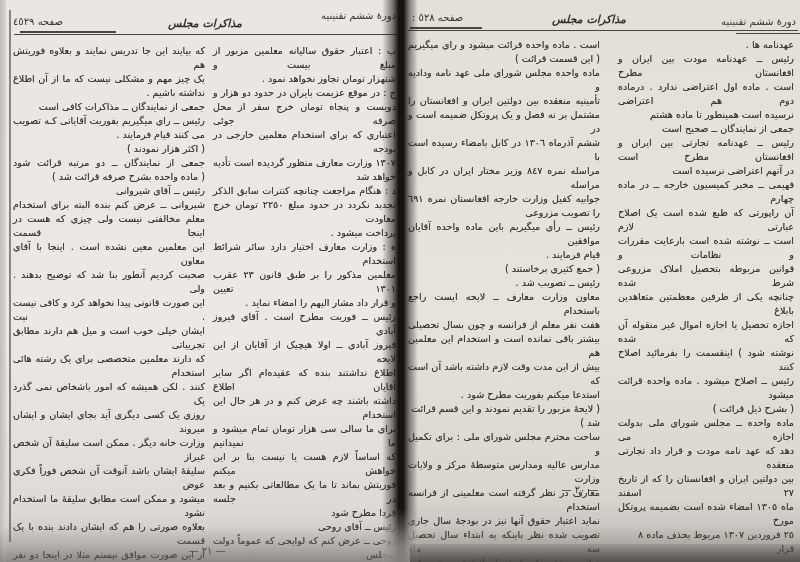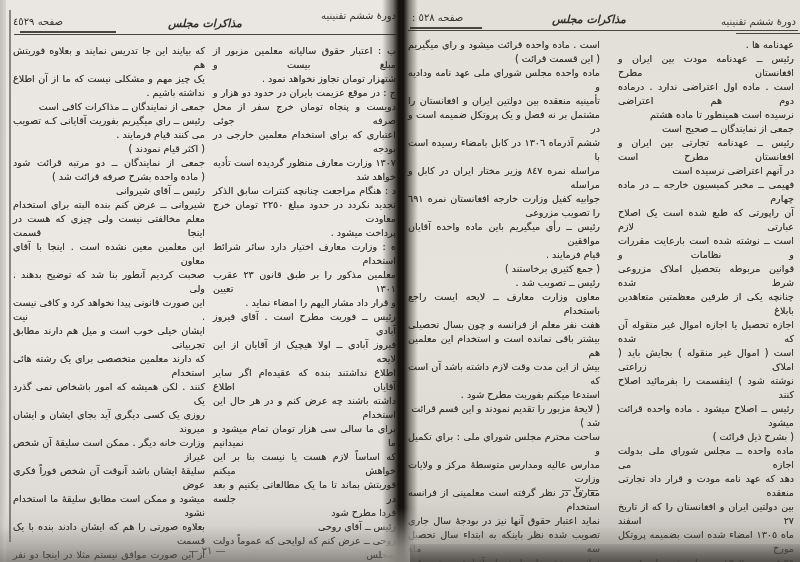--- a/index.html
+++ b/index.html
@@ -59,21 +59,20 @@
         <div class="line">نرسیده است همینطور تا ماده هشتم</div>
         <div class="line">جمعی از نمایندگان ــ صحیح است</div>
         <div class="line just">رئیس ــ عهدنامه تجارتی بین ایران و افغانستان مطرح است</div>
         <div class="line">در آنهم اعتراضی نرسیده است</div>
         <div class="line just">فهیمی ــ مخبر کمیسیون خارجه ــ در ماده چهارم</div>
         <div class="line just">آن راپورتی که طبع شده است یک اصلاح عبارتی لازم</div>
         <div class="line just">است ــ نوشته شده است بارعایت مقررات و نظامات و</div>
         <div class="line just">قوانین مربوطه بتحصیل املاک مزروعی شرط شده</div>
         <div class="line just">چنانچه یکی از طرفین معظمتین متعاهدین بابلاغ</div>
         <div class="line just">اجازه تحصیل یا اجازه اموال غیر منقوله آن که شده</div>
-        <div class="line just">است ( اموال غیر منقوله ) بجایش باید ( املاک زراعتی</div>
         <div class="line just">نوشته شود ) اینقسمت را بفرمائید اصلاح کنند</div>
         <div class="line just">رئیس ــ اصلاح میشود . ماده واحده قرائت میشود</div>
         <div class="line center">( بشرح ذیل قرائت )</div>
         <div class="line just">ماده واحده ــ مجلس شورای ملی بدولت اجازه می</div>
         <div class="line just">دهد که عهد نامه مودت و قرار داد تجارتی منعقده</div>
         <div class="line just">بین دولتین ایران و افغانستان را که از تاریخ ٢٧ اسفند</div>
         <div class="line just">ماه ١٣٠٥ امضاء شده است بضمیمه پروتکل مورخ</div>
         <div class="line">٢٥ فروردین ١٣٠٧ مربوط بحذف ماده ٨ قرار</div>
       </div>
     <div class="col" style="left:8px;top:38px;width:192px;">
@@ -139,21 +138,21 @@
         <div class="line">رئیس ــ آقای روحی</div>
         <div class="line just">روحی ــ عرض کنم که لوایحی که عموماً دولت بمجلس</div>
       </div>
     <div class="col" style="left:7px;top:44px;width:192px;">
         <div class="line just">که بیایند این جا تدریس نمایند و بعلاوه فوریتش هم</div>
         <div class="line just">یک چیز مهم و مشکلی نیست که ما از آن اطلاع</div>
         <div class="line">نداشته باشیم .</div>
         <div class="line">جمعی از نمایندگان ــ مذاکرات کافی است</div>
         <div class="line just">رئیس ــ رای میگیریم بفوریت آقایانی کـه تصویب</div>
         <div class="line">می کنند قیام فرمایند .</div>
-        <div class="line center">( اکثر قیام نمودند )</div>
+        <div class="line center">( اکثر هزار نمودند )</div>
         <div class="line just">جمعی از نمایندگان ــ دو مرتبه قرائت شود</div>
         <div class="line center">( ماده واحده بشرح صرفه قرائت شد )</div>
         <div class="line">رئیس ــ آقای شیروانی</div>
         <div class="line just">شیروانی ــ عرض کنم بنده البته برای استخدام</div>
         <div class="line just">معلم مخالفتی نیست ولی چیزی که هست در اینجا قسمت</div>
         <div class="line just">این معلمین معین نشده است . اینجا با آقای معاون</div>
         <div class="line just">صحبت کردیم آنطور بنا شد که توضیح بدهند . ولی</div>
         <div class="line just">این صورت قانونی پیدا نخواهد کرد و کافی نیست . نیت</div>
         <div class="line just">ایشان خیلی خوب است و میل هم دارند مطابق تجربیاتی</div>
         <div class="line just">که دارند معلمین متخصصی برای یک رشته هائی استخدام</div>

